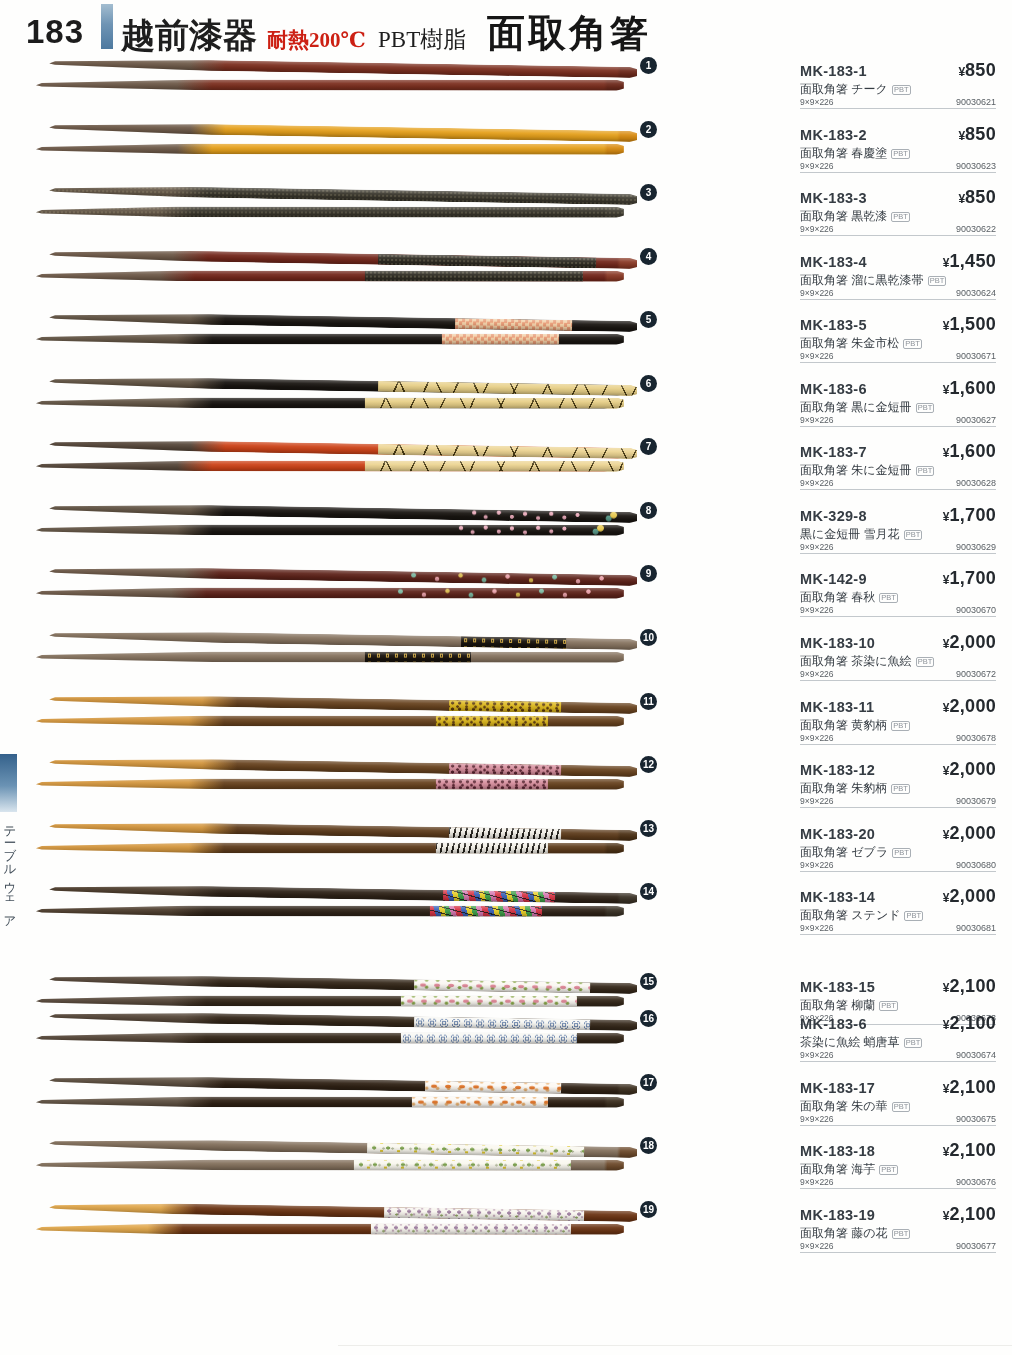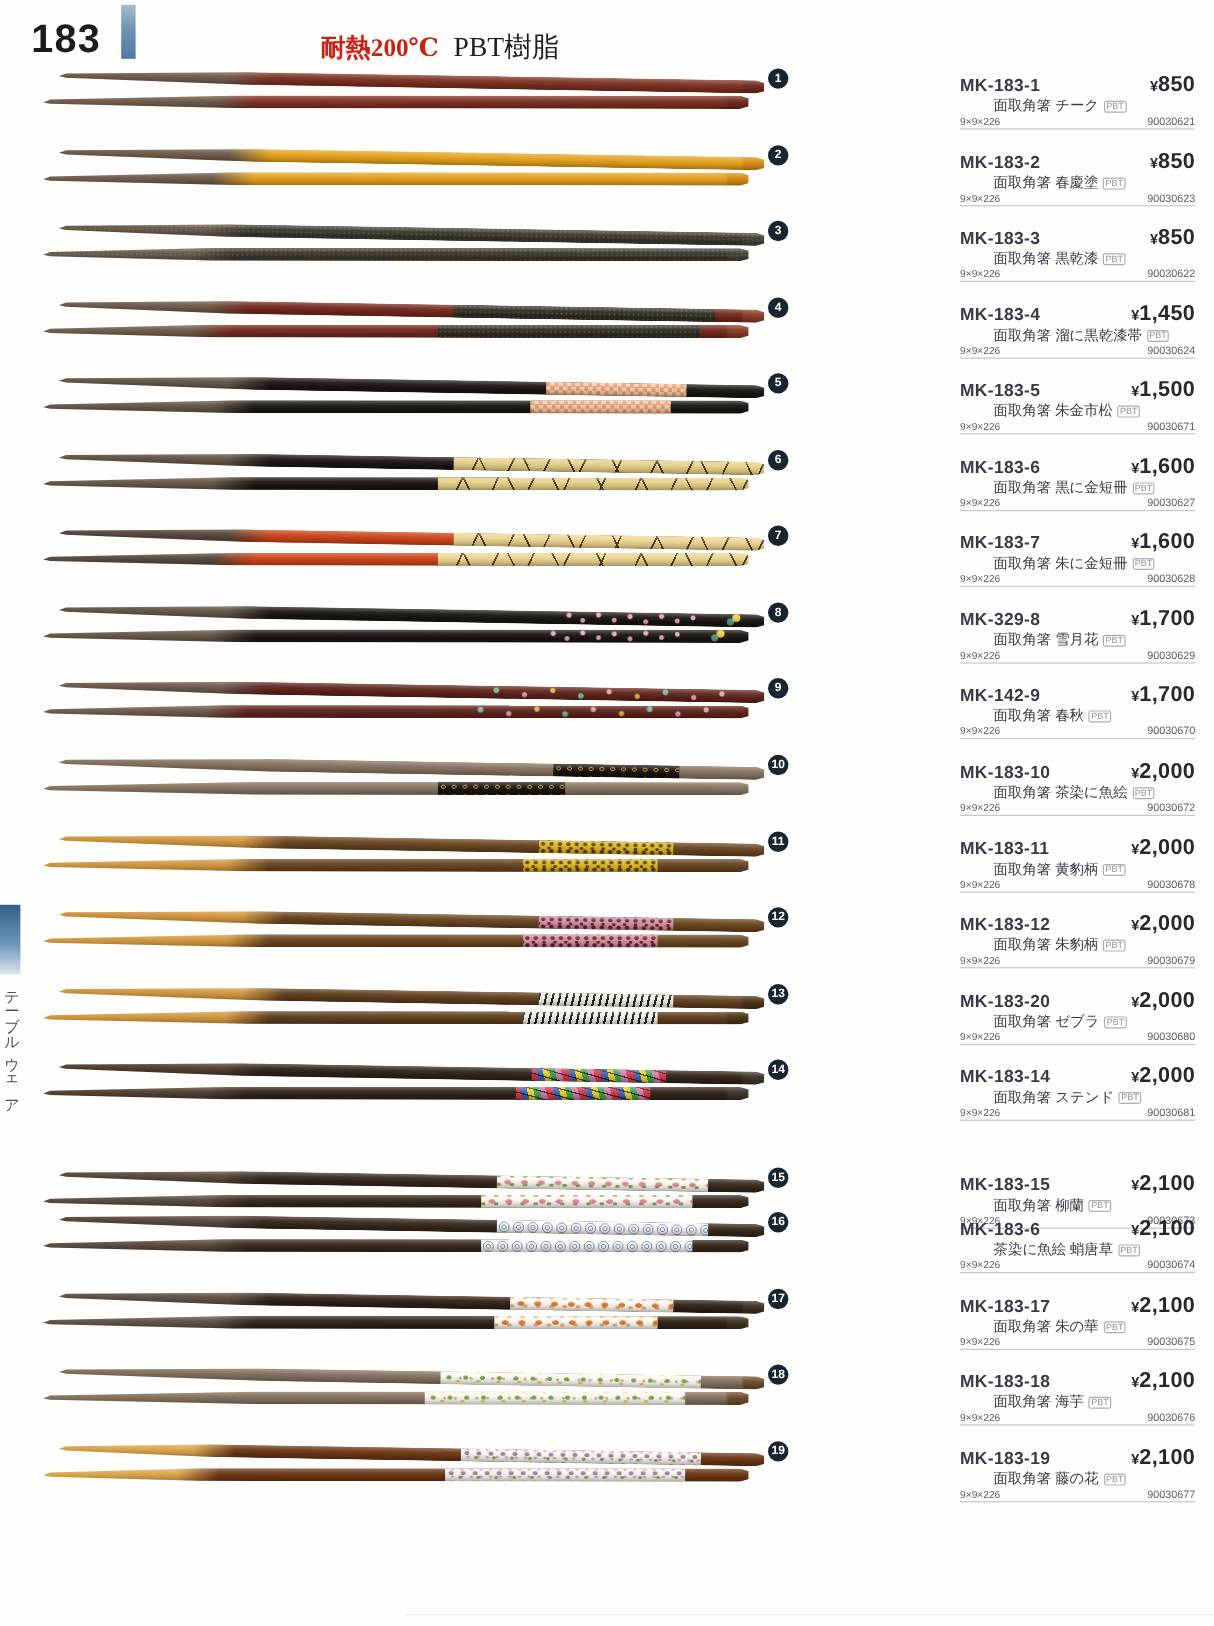--- a/index.html
+++ b/index.html
@@ -33,37 +33,39 @@
   .band{position:absolute; top:0; bottom:0;}
   .badge{position:absolute; left:640px; top:16px; width:17px; height:17px; border-radius:50%;
     background:#182530; color:#fff; font-size:10px; font-weight:bold;
     display:flex; align-items:center; justify-content:center;}
   .info{position:absolute; left:800px; top:21px; width:196px;}
   .info .l1{display:flex; justify-content:space-between; align-items:baseline; line-height:17px;}
   .code{font-size:14.5px; font-weight:bold; color:#353c43; letter-spacing:.3px;}
   .price{color:#24292e; white-space:nowrap;}
   .price .yen{font-size:12px; font-weight:bold;}
   .price .amt{font-size:18px; font-weight:bold; letter-spacing:.3px;}
-  .info .l2{line-height:14px; margin-top:0px;margin-left:28px;}
+  .info .l2{line-height:14px; margin-top:0px;}
   .pname{font-size:12px; color:#353c43;}
   .pbt{display:inline-block; margin-left:4px; font-size:7.5px; color:#8d939a; border:1px solid #a9afb5; border-radius:2px; padding:0 1px; line-height:8px; vertical-align:1px;}
   .info .l3{display:flex; justify-content:space-between; align-items:baseline;
     border-bottom:1px solid #c3c8cc; padding-bottom:1px; margin-top:1px;}
   .psize{font-size:8.5px; color:#5a6065;}
   .pitem{font-size:9px; color:#5a6065;}
   .bottom-line{position:absolute; left:338px; top:1345px; width:674px; height:1px; background:#ededea;}
 </style>
 </head>
 <body>
 
 <div class="page">
   <div class="hdr-pagenum">183</div>
   <div class="hdr-bar"></div>
+  <div class="hdr-title">越前漆器</div>
   <div class="hdr-heat">耐熱200℃</div>
   <div class="hdr-material">PBT樹脂</div>
+  <div class="hdr-type">面取角箸</div>
 
   <div class="side-tab"></div>
   <div class="side-label">テーブルウェア</div>
 
   <div id="rows">
       <div class="row" style="top: 41px;">
         <div class="pair">
           <div class="stick s-top" style="background: linear-gradient(90deg, rgb(110, 90, 73) 0%, rgb(110, 90, 73) 24%, rgb(124, 47, 31) 30%, rgb(124, 47, 31) 96.6%, rgb(110, 42, 28) 97.2%, rgb(110, 42, 28) 100%); clip-path: polygon(0% 55%, 1% 34%, 27% 3%, 98.7% 0%, 100% 20%, 100% 80%, 98.7% 100%, 27% 97%, 1% 66%);"></div>
           <div class="stick s-bot" style="background: linear-gradient(90deg, rgb(110, 90, 73) 0%, rgb(110, 90, 73) 24%, rgb(124, 47, 31) 30%, rgb(124, 47, 31) 96.6%, rgb(110, 42, 28) 97.2%, rgb(110, 42, 28) 100%); clip-path: polygon(0% 55%, 1% 34%, 27% 3%, 98.7% 0%, 100% 20%, 100% 80%, 98.7% 100%, 27% 97%, 1% 66%);"></div>
         </div>
@@ -212,21 +214,21 @@
           <div class="stick s-bot" style="background: linear-gradient(90deg, rgb(99, 85, 69) 0%, rgb(99, 85, 69) 24%, rgb(25, 21, 17) 30%, rgb(25, 21, 17) 96.6%, rgb(25, 21, 17) 97.2%, rgb(25, 21, 17) 100%); clip-path: polygon(0% 55%, 1% 34%, 27% 3%, 98.7% 0%, 100% 20%, 100% 80%, 98.7% 100%, 27% 97%, 1% 66%);">
             <div class="band" style="left: 70%; width: 28%; background-image: radial-gradient(circle at 93% 30%, rgb(230, 200, 76) 0px, rgb(230, 200, 76) 3px, transparent 3.8px), radial-gradient(circle at 90% 62%, rgb(90, 154, 138) 0px, rgb(90, 154, 138) 2.6px, transparent 3.4px), radial-gradient(circle at 8% 30%, rgb(232, 168, 184) 0px, rgb(232, 168, 184) 1.7px, transparent 2.5px), radial-gradient(circle at 15% 68%, rgb(232, 168, 184) 0px, rgb(232, 168, 184) 1.6px, transparent 2.4px), radial-gradient(circle at 23% 25%, rgb(232, 168, 184) 0px, rgb(232, 168, 184) 1.7px, transparent 2.5px), radial-gradient(circle at 31% 62%, rgb(232, 168, 184) 0px, rgb(232, 168, 184) 1.6px, transparent 2.4px), radial-gradient(circle at 39% 33%, rgb(232, 168, 184) 0px, rgb(232, 168, 184) 1.7px, transparent 2.5px), radial-gradient(circle at 47% 70%, rgb(232, 168, 184) 0px, rgb(232, 168, 184) 1.6px, transparent 2.4px), radial-gradient(circle at 55% 28%, rgb(232, 168, 184) 0px, rgb(232, 168, 184) 1.7px, transparent 2.5px), radial-gradient(circle at 63% 60%, rgb(232, 168, 184) 0px, rgb(232, 168, 184) 1.6px, transparent 2.4px), radial-gradient(circle at 71% 35%, rgb(232, 168, 184) 0px, rgb(232, 168, 184) 1.6px, transparent 2.4px);"></div>
           </div>
         </div>
         <div class="badge">8</div>
         <div class="info">
           <div class="l1">
             <span class="code">MK-329-8</span>
             <span class="price"><span class="yen">¥</span><span class="amt">1,700</span></span>
           </div>
-          <div class="l2"><span class="pname">面取角箸 雪月花</span><span class="pbt">PBT</span></div>
+          <div class="l2"><span class="pname">黒に金短冊 雪月花</span><span class="pbt">PBT</span></div>
           <div class="l3">
             <span class="psize">9×9×226</span>
             <span class="pitem">90030629</span>
           </div>
         </div>
       </div>
       <div class="row" style="top: 549.4px;">
         <div class="pair">
           <div class="stick s-top" style="background: linear-gradient(90deg, rgb(110, 90, 73) 0%, rgb(110, 90, 73) 23%, rgb(94, 35, 26) 29%, rgb(94, 35, 26) 96.6%, rgb(94, 35, 26) 97.2%, rgb(94, 35, 26) 100%); clip-path: polygon(0% 55%, 1% 34%, 26% 3%, 98.7% 0%, 100% 20%, 100% 80%, 98.7% 100%, 26% 97%, 1% 66%);">
             <div class="band" style="left: 58%; width: 40%; background-image: radial-gradient(circle at 10% 35%, rgb(122, 184, 160) 0px, rgb(122, 184, 160) 2px, transparent 2.8px), radial-gradient(circle at 20% 65%, rgb(232, 160, 168) 0px, rgb(232, 160, 168) 1.8px, transparent 2.6px), radial-gradient(circle at 30% 30%, rgb(216, 184, 74) 0px, rgb(216, 184, 74) 1.8px, transparent 2.6px), radial-gradient(circle at 40% 68%, rgb(122, 184, 160) 0px, rgb(122, 184, 160) 2px, transparent 2.8px), radial-gradient(circle at 50% 32%, rgb(232, 160, 168) 0px, rgb(232, 160, 168) 1.8px, transparent 2.6px), radial-gradient(circle at 60% 64%, rgb(216, 184, 74) 0px, rgb(216, 184, 74) 1.8px, transparent 2.6px), radial-gradient(circle at 70% 30%, rgb(122, 184, 160) 0px, rgb(122, 184, 160) 2px, transparent 2.8px), radial-gradient(circle at 80% 66%, rgb(232, 160, 168) 0px, rgb(232, 160, 168) 1.8px, transparent 2.6px), radial-gradient(circle at 90% 35%, rgb(232, 160, 168) 0px, rgb(232, 160, 168) 1.8px, transparent 2.6px);"></div>

